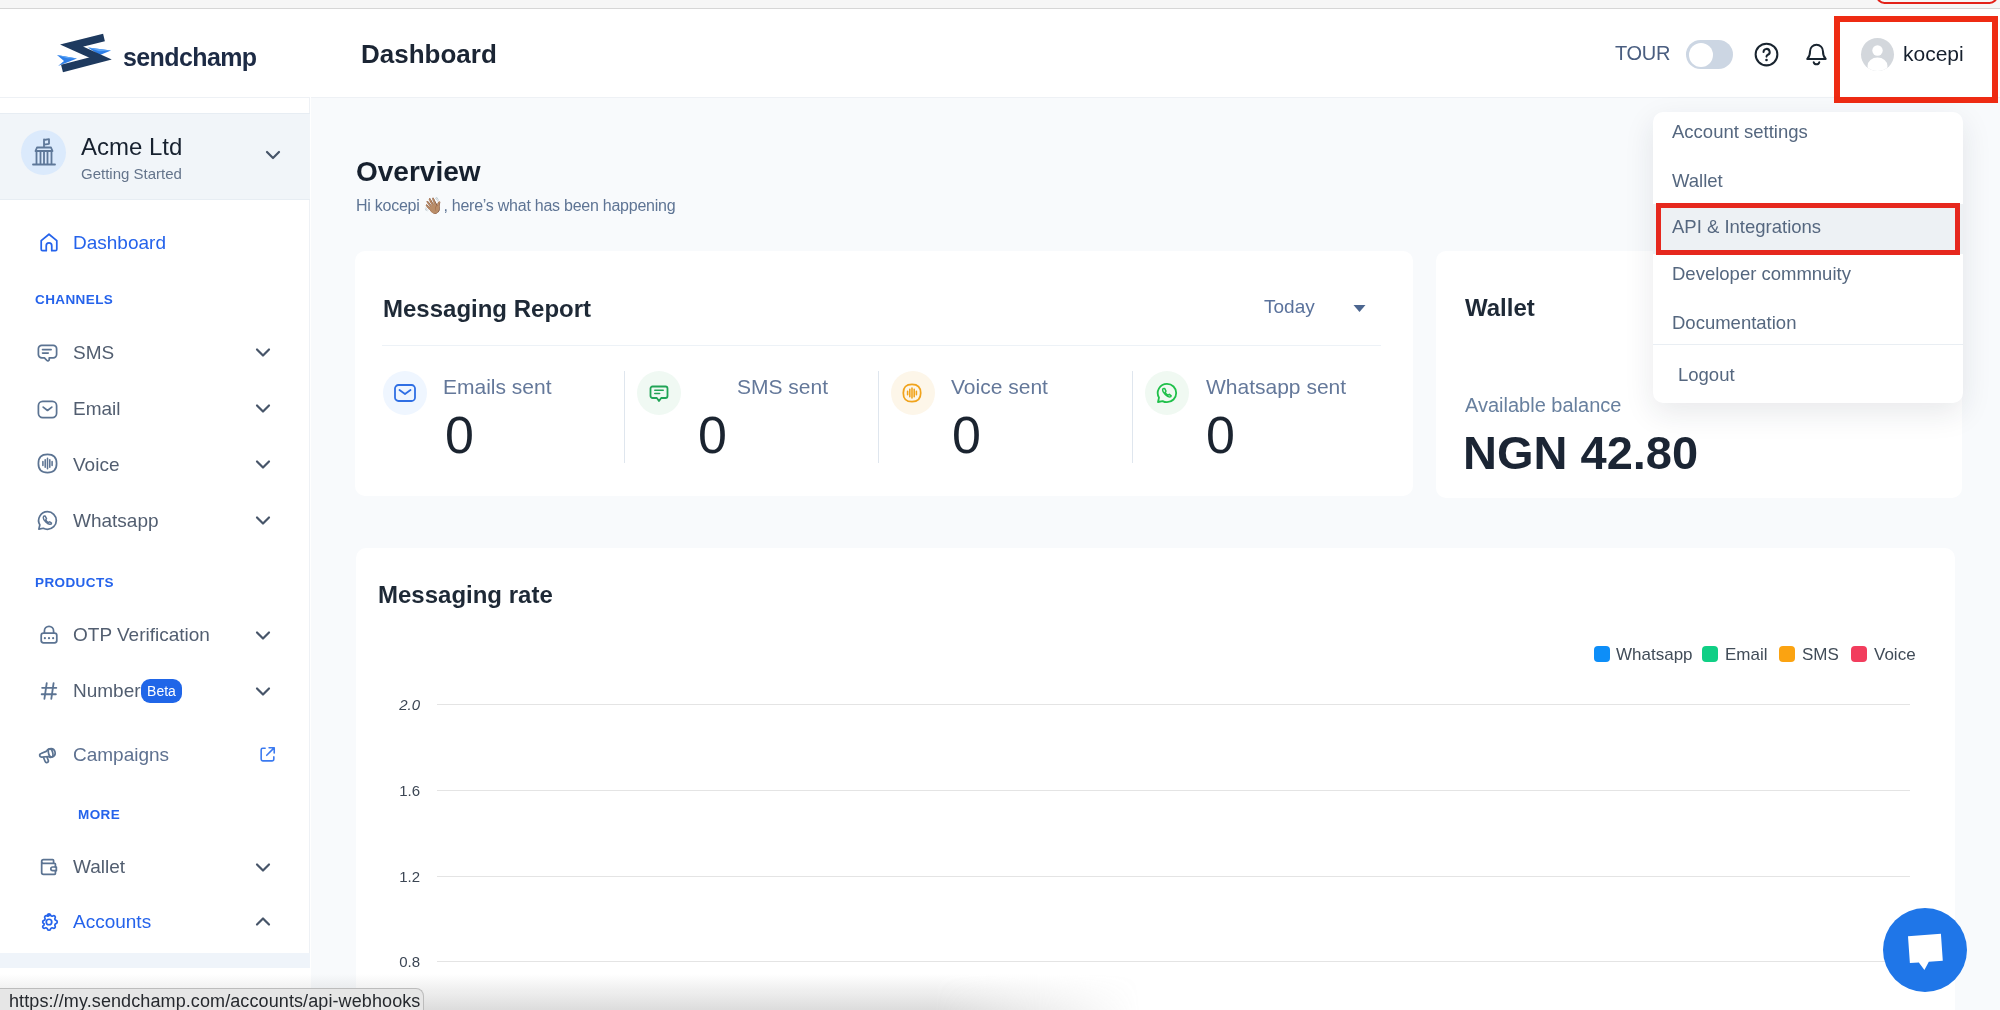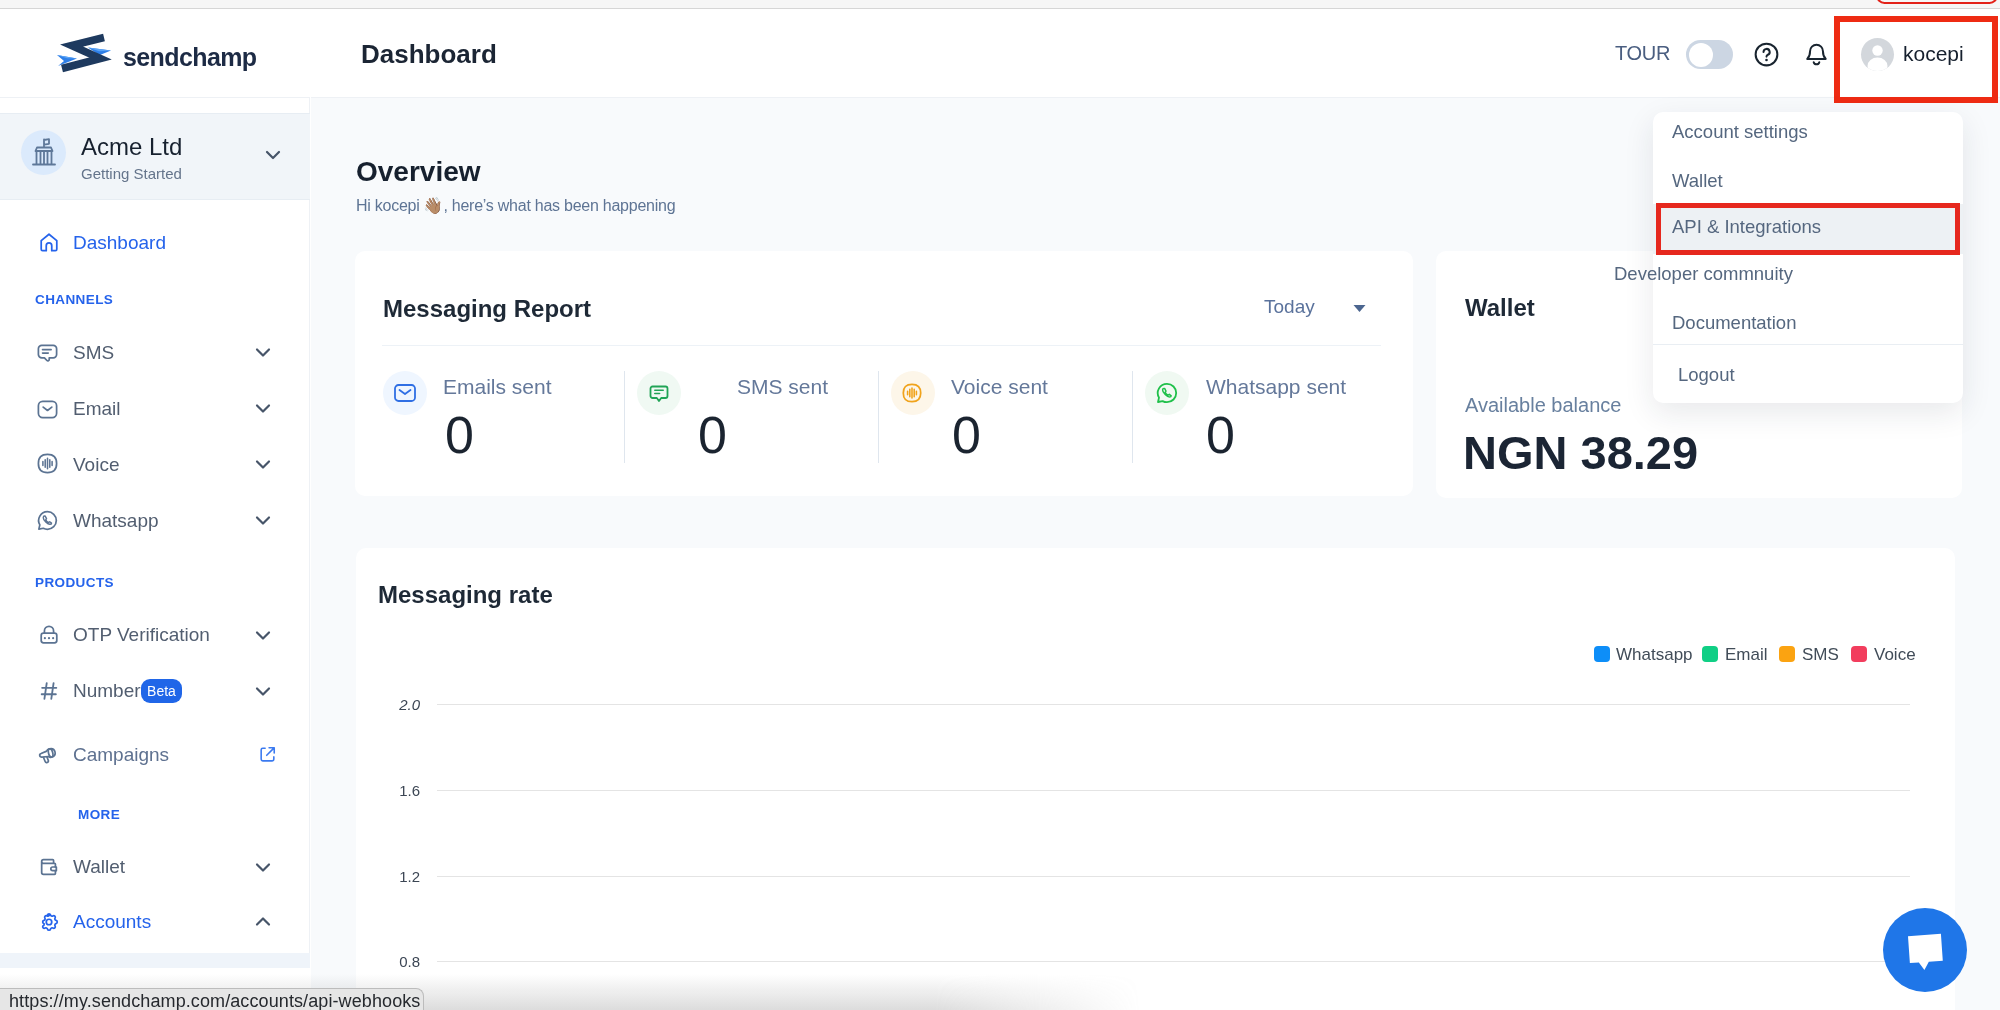--- a/index.html
+++ b/index.html
@@ -200,21 +200,21 @@
   </div>
   <div class="abs" style="left:1903px; top:42px; font-size:21px; font-weight:500; color:#16202e;">kocepi</div>
 
   <div class="abs" id="ddwrap" style="left:0; top:0; width:0; height:0; z-index:30;">
     <div class="abs" id="dropdown" style="left:1653px; top:112px; width:310px; height:291px; background:#fff; border-radius:10px; box-shadow:0 10px 30px rgba(30,40,60,0.10);"></div>
     <div class="abs ddtext" style="left:1672px; top:121px;">Account settings</div>
     <div class="abs ddtext" style="left:1672px; top:170px;">Wallet</div>
     <div class="abs" style="left:1653px; top:204px; width:310px; height:50px; background:#edf1f4;"></div>
     <div class="abs" style="left:1656px; top:203px; width:304px; height:52px; border:5px solid #e6281e;"></div>
     <div class="abs ddtext" style="left:1672px; top:216px;">API &amp; Integrations</div>
-    <div class="abs ddtext" style="left:1614px; top:263px;">Developer commnuity</div>
+    <div class="abs ddtext" style="left:1672px; top:263px;">Developer commnuity</div>
     <div class="abs ddtext" style="left:1672px; top:312px;">Documentation</div>
     <div class="abs" style="left:1653px; top:344px; width:310px; height:1px; background:#e9eef3;"></div>
     <div class="abs ddtext" style="left:1678px; top:364px;">Logout</div>
   </div>
 
   <div class="abs ov" style="left:356px; top:156px; font-size:28px; font-weight:600; color:#16202e;">Overview</div>
   <div class="abs" style="left:356px; top:196px; font-size:16px; letter-spacing:-0.25px; color:#5e7494;">Hi kocepi <span id="wave">👋🏽</span>, here’s what has been happening</div>
 
   <div class="card" style="left:355px; top:251px; width:1058px; height:245px;"></div>
   <div class="abs cardtitle" style="left:383px; top:295px;">Messaging Report</div>
@@ -259,21 +259,21 @@
         <path d="M12 2.8 a9.2 9.2 0 0 1 0 18.4 a9.1 9.1 0 0 1 -4.4 -1.1 L3 21 l1 -4.4 A9.2 9.2 0 0 1 12 2.8 Z"></path>
         <path d="M8.8 7.4 c-0.5 0 -1.2 0.7 -1.2 1.6 c0 2.8 4.6 7 6.9 7 c0.9 0 1.7 -0.6 1.7 -1.2 l-1.9 -1.5 l-1.2 0.8 c-1 -0.4 -2.5 -1.9 -2.9 -2.9 l0.8 -1.1 l-1.4 -2.7 Z" stroke-width="1.5"></path>
       </svg>
     <div class="abs statlabel" style="left:1206px; top:375px;">Whatsapp sent</div>
     <div class="abs statnum" style="left:1206px; top:405px;">0</div>
   </div>
 
   <div class="card" style="left:1436px; top:251px; width:526px; height:247px;"></div>
   <div class="abs cardtitle" style="left:1465px; top:294px;">Wallet</div>
   <div class="abs" style="left:1465px; top:394px; font-size:20px; color:#68809f;">Available balance</div>
-  <div class="abs" style="left:1463px; top:425px; font-size:47px; font-weight:bold; color:#1b2534;">NGN 38.29</div>
+  <div class="abs" style="left:1463px; top:425px; font-size:47px; font-weight:bold; color:#1b2534;">NGN 42.80</div>
 
   <div class="card" style="left:356px; top:548px; width:1599px; height:462px; border-radius:10px 10px 0 0;"></div>
   <div class="abs cardtitle" style="left:378px; top:581px;">Messaging rate</div>
   <div class="abs" id="legend" style="left:1594px; top:646px; height:18px;">
     <div class="abs" style="left:0px; top:0px; width:16px; height:16px; border-radius:4px; background:#0d8ef8;"></div>
     <div class="abs" style="left:22px; top:-1px; font-size:17px; color:#414c58;">Whatsapp</div>
     <div class="abs" style="left:108px; top:0px; width:16px; height:16px; border-radius:4px; background:#10cf85;"></div>
     <div class="abs" style="left:131px; top:-1px; font-size:17px; color:#414c58;">Email</div>
     <div class="abs" style="left:185px; top:0px; width:16px; height:16px; border-radius:4px; background:#fba311;"></div>
     <div class="abs" style="left:208px; top:-1px; font-size:17px; color:#414c58;">SMS</div>

